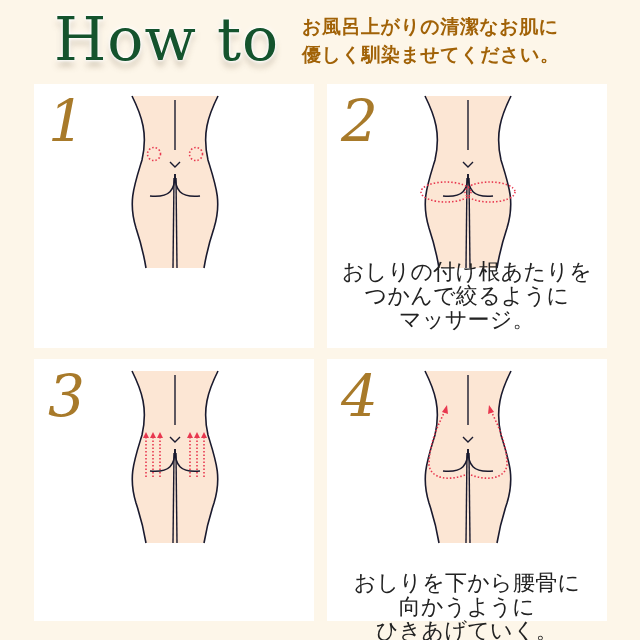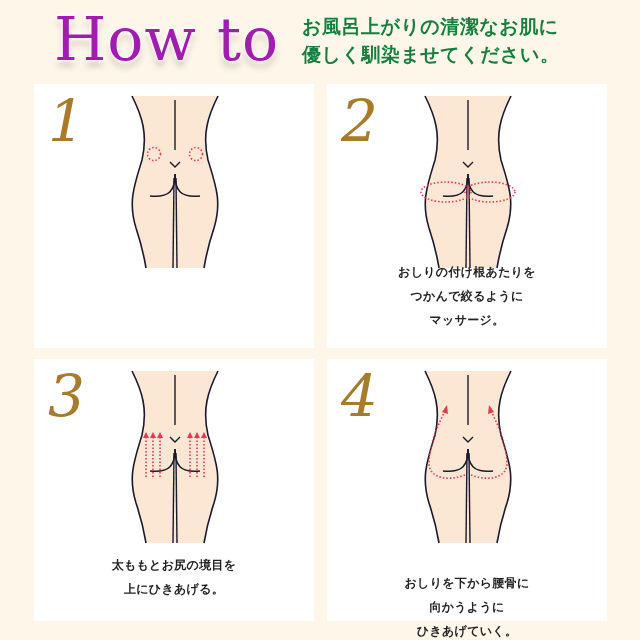--- a/index.html
+++ b/index.html
@@ -5,47 +5,47 @@
   html, body { margin:0; padding:0; }
   body {
     width:640px; height:640px; overflow:hidden;
     background:#FDF6E9;
     font-family:"DejaVu Sans", "Liberation Sans", sans-serif;
     position:relative;
   }
   .title {
     position:absolute; left:54px; top:2px;
     font-family:"DejaVu Serif", "Liberation Serif", serif;
-    font-size:60px; color:#a21caf; letter-spacing:1px;
+    font-size:60px; color:#14532d; letter-spacing:1px;
     text-shadow: 0 0 3px #fff, 0 0 3px #fff, 0 0 6px #fff, 0 6px 6px rgba(120,100,70,0.35);
     line-height:74px;
   }
   .intro {
     position:absolute; left:302px; top:12px;
-    font-size:19px; line-height:28px; color:#15803d; font-weight:bold;
+    font-size:19px; line-height:28px; color:#a16207; font-weight:bold;
     letter-spacing:0.5px; white-space:pre-line;
   }
   .panel {
     position:absolute; background:#fff;
     width:280px; height:264px;
   }
   .p1 { left:34px; top:84px; }
   .p2 { left:327px; top:84px; }
   .p3 { left:34px; top:359px; height:262px; }
   .p4 { left:327px; top:359px; height:262px; }
   .num {
     position:absolute; left:14px; top:2px;
     font-family:"DejaVu Serif", "Liberation Serif", serif;
     font-style:italic; font-size:58px; color:#A87A2A; line-height:70px;
   }
   .figure { position:absolute; left:86px; top:6px; width:110px; height:180px; }
   .caption {
     position:absolute; left:0; right:0; top:194px;
-    text-align:center; font-size:12px; line-height:24px; color:#222;
-    font-weight:bold; white-space:pre-line; letter-spacing:0.3px;
+    text-align:center; font-size:22px; line-height:24px; color:#222;
+    font-weight:normal; white-space:pre-line; letter-spacing:0.3px;
   }
   .p2 .caption { top:176px; }
   .p4 .caption { top:182px;margin-top:30px; }
 </style>
 </head>
 <body>
 
 <div class="title">How to</div>
 <div class="intro">お風呂上がりの清潔なお肌に
 優しく馴染ませてください。</div>
@@ -101,22 +101,20 @@
     </g>
     <g fill="#E8384F">
       <path d="M23 73 L26 67 L29 73Z"></path>
         <path d="M30 73 L33 67 L36 73Z"></path>
         <path d="M37 73 L40 67 L43 73Z"></path>
       <path d="M67 73 L70 67 L73 73Z"></path>
         <path d="M74 73 L77 67 L80 73Z"></path>
         <path d="M81 73 L84 67 L87 73Z"></path>
     </g>
   </svg>
-  <div class="caption">太ももとお尻の境目を
-上にひきあげる。</div>
 </div>
 
 <div class="panel p4">
   <div class="num">4</div>
   <svg class="figure" viewBox="0 0 110 180">
     <use href="#body"></use>
     <g stroke="#E8384F" stroke-width="1.6" stroke-dasharray="1.5 2" fill="none">
       <path d="M52 110 C36 116 18 114 16 100 C16 80 24 62 32 46"></path>
       <path d="M58 110 C74 116 92 114 94 100 C94 80 86 62 78 46"></path>
     </g>

